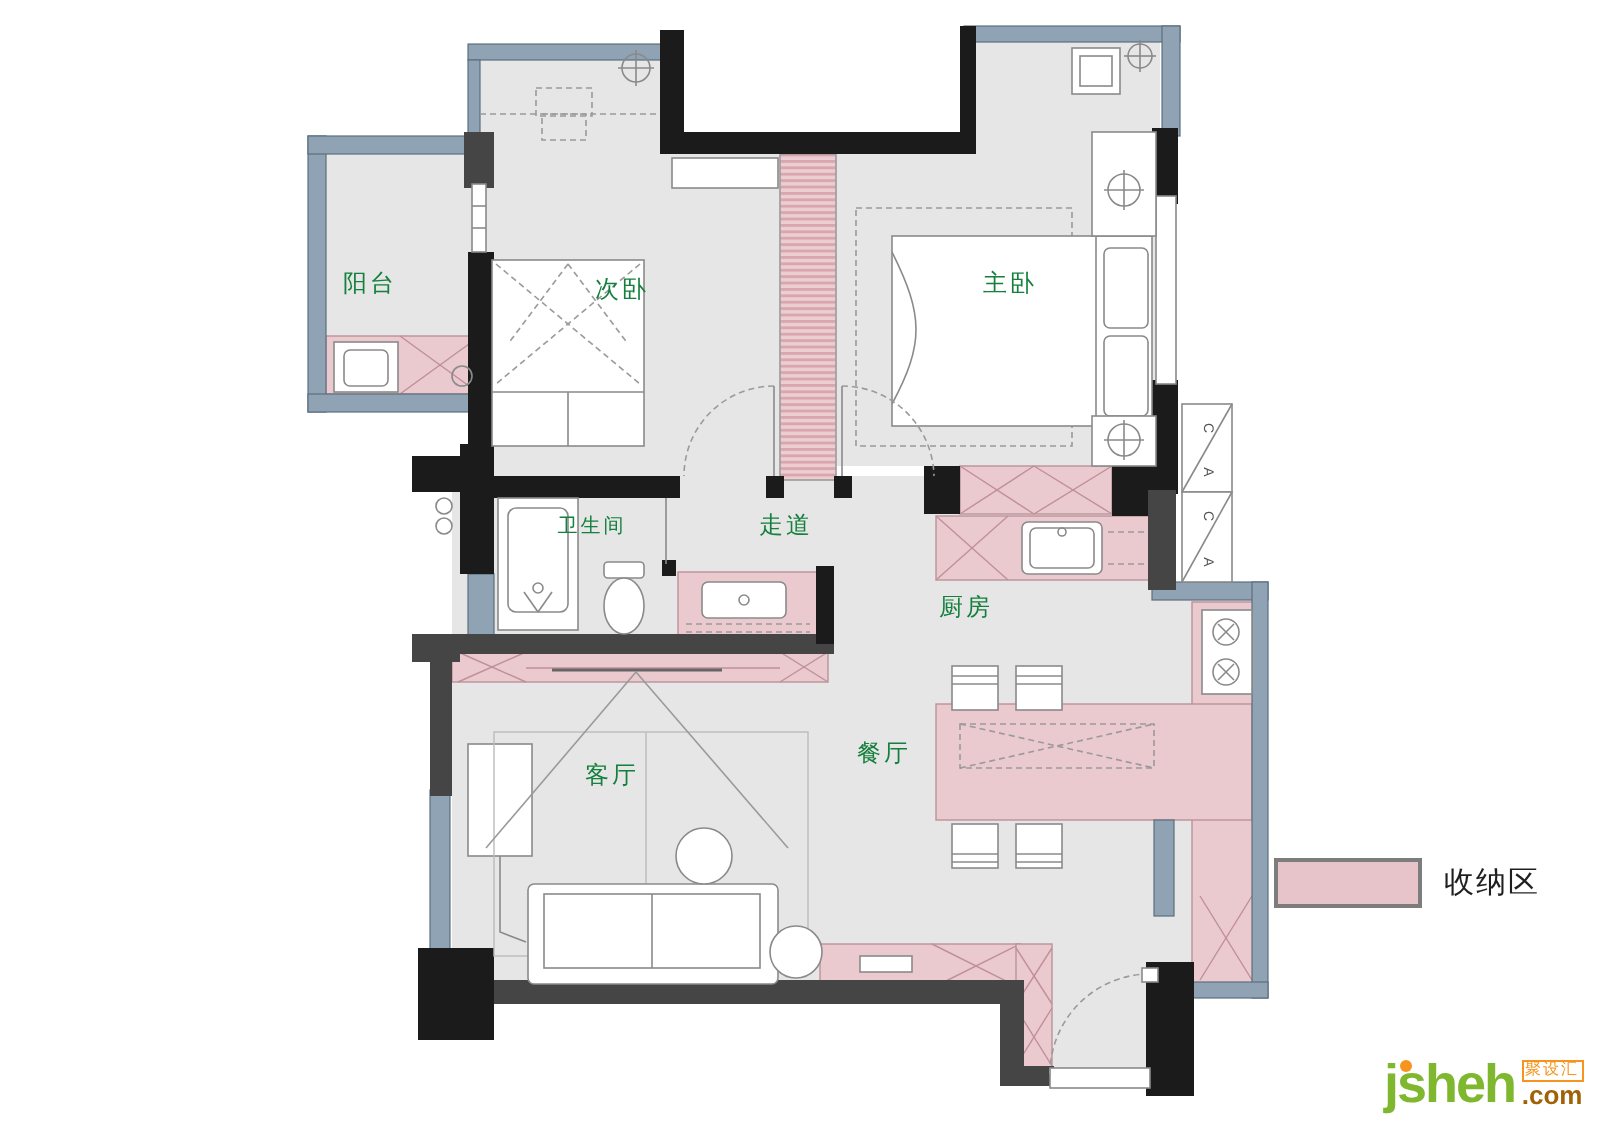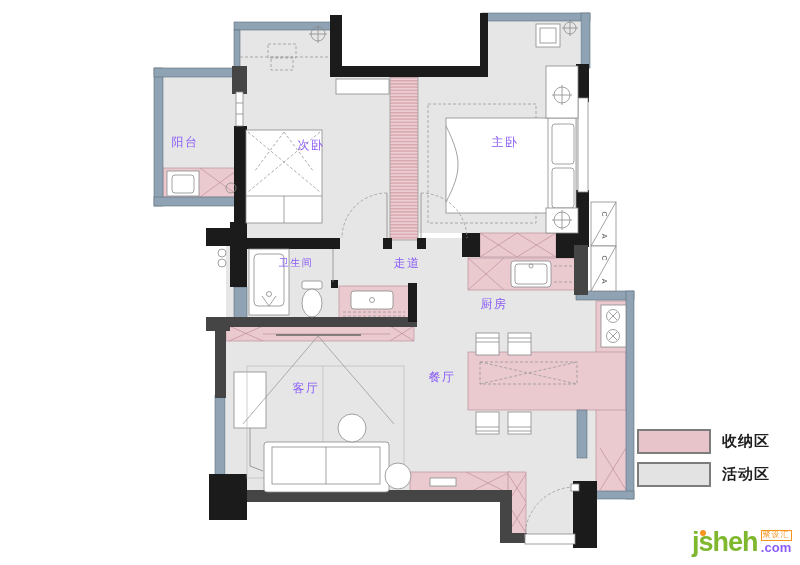--- a/index.html
+++ b/index.html
@@ -2,39 +2,39 @@
 <html><head>
 <meta charset="utf-8">
 <style>
   html,body{margin:0;padding:0;}
   body{width:800px;height:565px;background:#fff;position:relative;overflow:hidden;
        font-family:"Liberation Sans",sans-serif;}
   .stage{position:absolute;left:0;top:0;width:800px;height:565px;}
   svg{position:absolute;left:0;top:0;}
 
   
-  .room-label{position:absolute;transform:translate(-50%,-50%);font-size:12px;color:#8b5cf6;
+  .room-label{position:absolute;transform:translate(-50%,-50%);font-size:12px;color:#15803d;
               letter-spacing:1.5px;white-space:nowrap;}
 
   
   .legend{position:absolute;left:637px;top:428px;}
   .legend-row{display:flex;align-items:center;height:26px;margin-bottom:7px;}
   .legend-swatch{width:74px;height:25px;border:2px solid #7d7d7d;box-sizing:border-box;margin-right:11px;}
   .sw0{background:#e7c3ca;}
   .sw1{background:#8fa3b5;}
   .sw2{background:#e3e3e4;}
-  .legend-label{font-size:15px;color:#1f1f1f;font-weight:700;letter-spacing:1px;}
+  .legend-label{font-size:15px;color:#1f1f1f;font-weight:400;letter-spacing:1px;}
 
   
   .logo{position:absolute;left:692px;top:530px;display:flex;align-items:flex-end;}
   .logo-brand{font-size:27px;font-weight:bold;color:#7fb82e;line-height:0.85;letter-spacing:-1px;}
   .logo-dot{position:absolute;left:8px;top:0px;width:6px;height:6px;border-radius:50%;background:#f7941e;}
   .logo-right{display:flex;flex-direction:column;align-items:center;margin-left:3px;}
   .logo-cn{font-size:8px;color:#f7941e;border:1px solid #f7941e;padding:0 1px;letter-spacing:1px;line-height:1.1;}
-  .logo-com{font-size:13px;font-weight:bold;color:#8b5cf6;line-height:1;}
+  .logo-com{font-size:13px;font-weight:bold;color:#a16207;line-height:1;}
 
   
   .fl{fill:#e6e6e7;}
   .pk{fill:#eac9cf;stroke:#bb929b;stroke-width:0.7;}
   .xl{stroke:#c08f99;stroke-width:0.7;}
   .wBlue{fill:#90a3b4;stroke:#5d6f7e;stroke-width:0.6;}
   .wB{fill:#1b1b1b;}
   .wD{fill:#454545;}
   .fw{fill:#fff;stroke:#8a8a8a;stroke-width:0.8;}
   .ln{stroke:#8a8a8a;stroke-width:0.8;fill:none;}
@@ -273,33 +273,29 @@
     <text class="ac-t" x="604" y="238" transform="rotate(90 604 236)">A</text>
     <text class="ac-t" x="604" y="260" transform="rotate(90 604 258)">C</text>
     <text class="ac-t" x="604" y="283" transform="rotate(90 604 281)">A</text>
   </g>
 </svg>
 
 <div class="room-label" style="left:185px;top:142px">阳台</div>
 <div class="room-label" style="left:311px;top:145px">次卧</div>
 <div class="room-label" style="left:505px;top:142px">主卧</div>
 <div class="room-label" style="left:296px;top:263px;font-size:10px">卫生间</div>
-<div class="room-label" style="left:407px;top:263px">走道</div>
-<div class="room-label" style="left:494px;top:304px">厨房</div>
+<div class="room-label" style="left:393px;top:263px">走道</div>
+<div class="room-label" style="left:483px;top:304px">厨房</div>
 <div class="room-label" style="left:306px;top:388px">客厅</div>
 <div class="room-label" style="left:442px;top:377px">餐厅</div>
 
 <div class="legend">
   <div class="legend-row">
     <div class="legend-swatch sw0"></div>
     <span class="legend-label">收纳区</span>
-  </div>
-  <div class="legend-row">
-    <div class="legend-swatch sw2"></div>
-    <span class="legend-label">活动区</span>
   </div>
 </div>
 
 <div class="logo">
   <span class="logo-dot"></span>
   <span class="logo-brand">jsheh</span>
   <span class="logo-right">
     <span class="logo-cn">聚设汇</span>
     <span class="logo-com">.com</span>
   </span>

